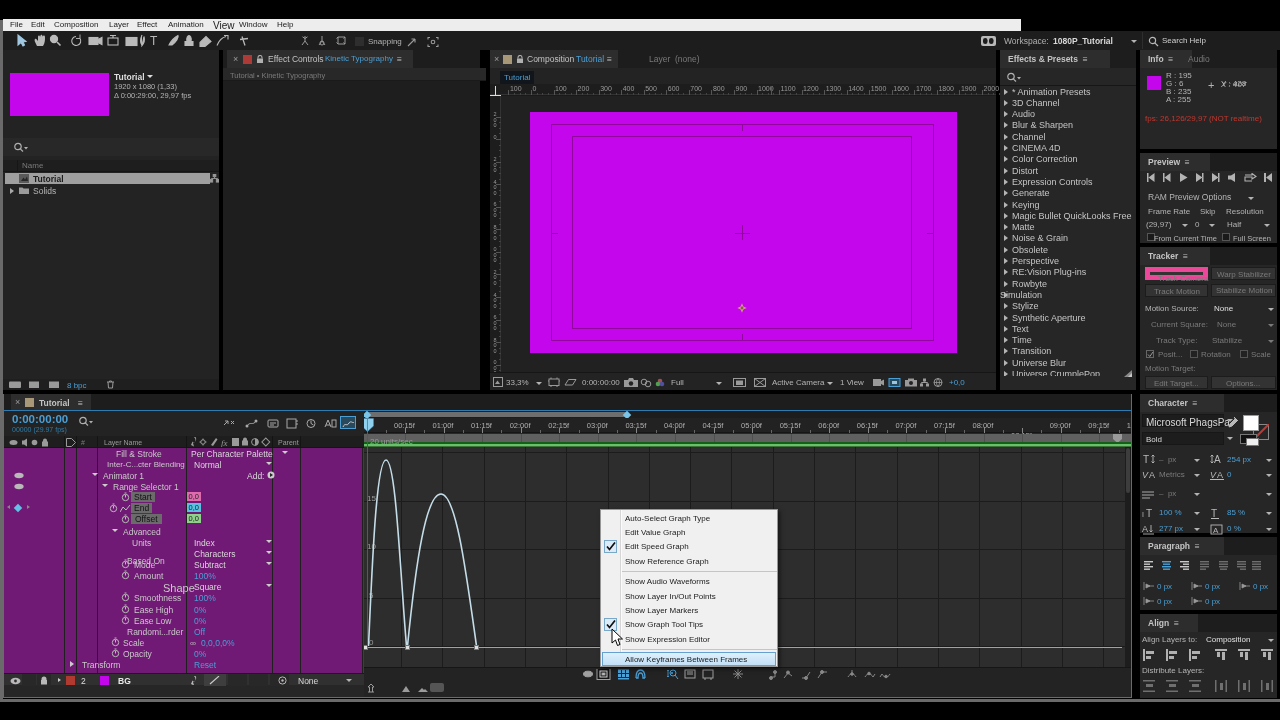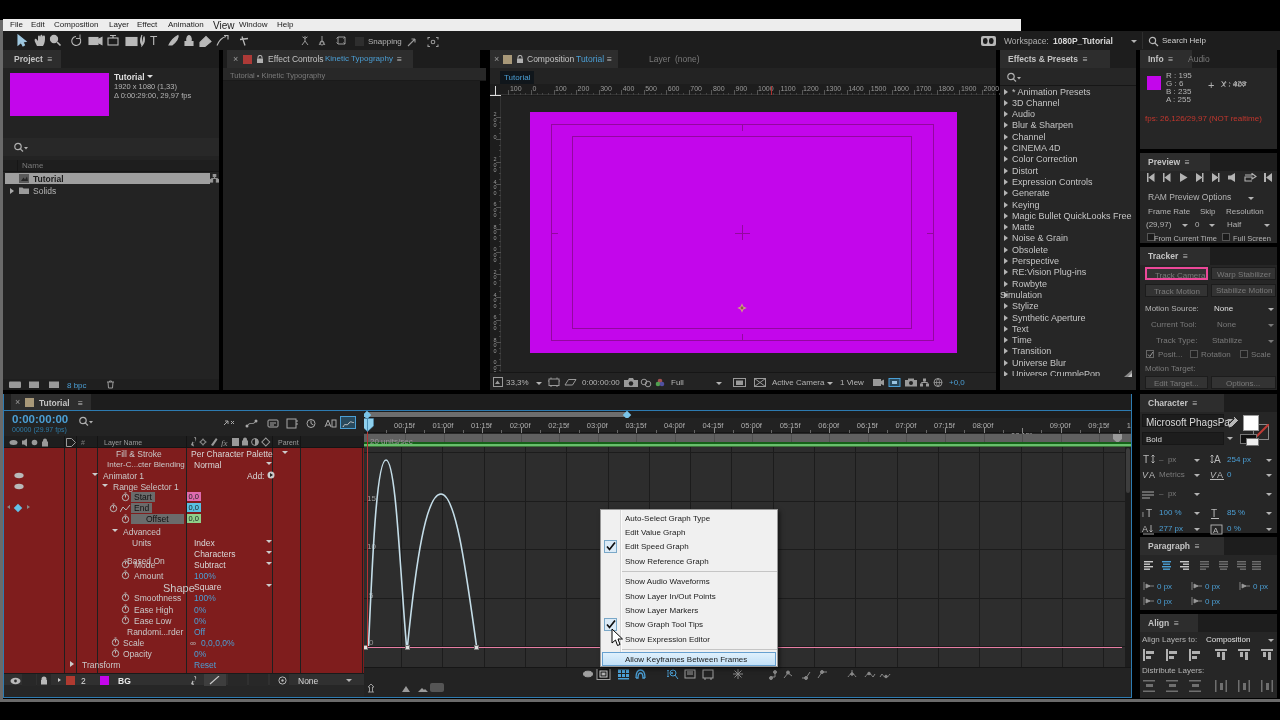--- a/index.html
+++ b/index.html
@@ -89,23 +89,20 @@
  <div class="trd ab" style="left:1128px;top:9px;"></div>
  <div class="ab" style="left:1139px;top:1px;width:1px;height:17px;background:#2e2e2e;"></div>
  <svg class="ab" style="left:1145px;top:5px;" width="11" height="11" viewBox="0 0 11 11">
       <circle cx="4.5" cy="4.5" r="3.1" stroke="#b9b9b9" fill="none" stroke-width="1.2"></circle>
       <path d="M6.8 6.8 L10 10" stroke="#b9b9b9" stroke-width="1.2"></path>
     </svg>
  <div class="txt" style="left:1159px;top:5px;font-size:8px;color:#cfcfcf;">Search Help</div>
 </div>
 
 <div class="panel" style="left:3px;top:50px;width:216px;height:340px;background:#232323;">
- <div class="tabbar">
-      <div class="tab" style="left:0;width:58px;padding-left:11px;font-weight:bold;">Project&nbsp;&nbsp;<span class="menu-eq" style="font-weight:normal;">≡</span></div>
-    </div>
  <div class="ab" style="left:7px;top:23px;width:99px;height:43px;background:#c306eb;"></div>
  <div class="txt" style="left:111px;top:22px;font-size:8.5px;font-weight:bold;color:#dedede;">Tutorial <span class="trd" style="border-top-color:#dedede;position:relative;top:-1px;"></span></div>
  <div class="txt g" style="left:111px;top:32px;font-size:7.5px;">1920 x 1080 (1,33)</div>
  <div class="txt g" style="left:111px;top:41px;font-size:7.5px;">Δ 0:00:29:00, 29,97 fps</div>
  <div class="ab" style="left:0;top:88px;width:216px;height:18px;background:#282828;"></div>
  <svg class="ab" style="left:10px;top:92px;" width="16" height="11" viewBox="0 0 16 11">
       <circle cx="5" cy="4.5" r="3.2" stroke="#b0b0b0" fill="none" stroke-width="1.2"></circle>
       <path d="M7.3 6.8 L10 9.5" stroke="#b0b0b0" stroke-width="1.2"></path>
       <path d="M11 5 l4 0 l-2 2.5 z" fill="#b0b0b0"></path>
     </svg>
@@ -556,36 +553,36 @@
  <div class="ab" style="left:7px;top:80px;width:8px;height:8px;background:#1a1a1a;border:1px solid #555;"></div>
  <div class="txt g" style="left:14px;top:80.5px;font-size:7.5px;">From Current Time</div>
  <div class="ab" style="left:82px;top:80px;width:8px;height:8px;background:#1a1a1a;border:1px solid #555;"></div>
  <div class="txt g" style="left:93px;top:80.5px;font-size:7.5px;">Full Screen</div>
 </div>
 
 <div class="panel" style="left:1140px;top:247px;width:137px;height:143px;background:#262626;">
  <div class="tabbar">
       <div class="tab" style="left:0;width:70px;padding-left:8px;font-weight:bold;">Tracker&nbsp;&nbsp;<span class="menu-eq" style="font-weight:normal;">≡</span></div>
     </div>
- <div class="ab" style="left:5px;top:20px;width:63px;height:13px;background:#333;border:2px solid #ec4899;">
+ <div class="ab" style="left:5px;top:20px;width:63px;height:13px;background:#333;border:5px solid #ec4899;">
       <div class="txt dim f8" style="left:8px;top:2px;">Track Camera</div>
     </div>
  <div class="ab" style="left:71px;top:20px;width:65px;height:13px;background:#333;border:1px solid #1c1c1c;">
       <div class="txt dim f8" style="left:5px;top:2px;">Warp Stabilizer</div>
     </div>
  <div class="ab" style="left:5px;top:37px;width:63px;height:13px;background:#333;border:1px solid #1c1c1c;">
       <div class="txt dim f8" style="left:8px;top:2px;">Track Motion</div>
     </div>
  <div class="ab" style="left:71px;top:37px;width:65px;height:13px;background:#333;border:1px solid #1c1c1c;">
       <div class="txt dim f8" style="left:4px;top:0.5px;">Stabilize Motion</div>
     </div>
  <div class="txt g f8" style="left:5px;top:57px;">Motion Source:</div>
  <div class="txt w f8" style="left:74px;top:57px;">None</div>
     <div class="trd ab" style="left:128px;top:61px;"></div>
- <div class="txt dim f8" style="left:11px;top:73px;">Current Tool:</div>
+ <div class="txt dim f8" style="left:11px;top:73px;">Current Square:</div>
  <div class="txt dim f8" style="left:77px;top:73px;">None</div>
     <div class="trd ab" style="left:128px;top:77px;border-top-color:#7a7a7a;"></div>
  <div class="txt dim f8" style="left:16px;top:89px;">Track Type:</div>
  <div class="txt dim f8" style="left:72px;top:89px;">Stabilize</div>
     <div class="trd ab" style="left:128px;top:93px;border-top-color:#7a7a7a;"></div>
  <div class="ab" style="left:6px;top:103px;width:8px;height:8px;border:1px solid #666;">
       <svg width="7" height="7" style="position:absolute;left:0;top:0;">
         <path d="M1 3.5 L2.8 5.5 L6 1" stroke="#999" stroke-width="1" fill="none"></path>
       </svg>
     </div>
@@ -677,21 +674,21 @@
         </g>
       </svg>
 <div class="txt" style="left:274px;top:2.5px;font-size:7px;color:#9a9a9a;">Parent</div>
 <div class="ab" style="left:60px;top:0;width:1px;height:12px;background:#141414;"></div>
 <div class="ab" style="left:72px;top:0;width:1px;height:12px;background:#141414;"></div>
 <div class="ab" style="left:93px;top:0;width:1px;height:12px;background:#141414;"></div>
 <div class="ab" style="left:182px;top:0;width:1px;height:12px;background:#141414;"></div>
 <div class="ab" style="left:268px;top:0;width:1px;height:12px;background:#141414;"></div>
 <div class="ab" style="left:296px;top:0;width:1px;height:12px;background:#141414;"></div>
 </div>
-<div class="ab" style="left:0;top:54px;width:360px;height:225px;background:#7f1d1d;">
+<div class="ab" style="left:0;top:54px;width:360px;height:225px;background:#701a75;">
       <div class="ab" style="left:60px;top:0;width:1px;height:225px;background:#1f1f1f;"></div>
       <div class="ab" style="left:72px;top:0;width:1px;height:225px;background:#1f1f1f;"></div>
       <div class="ab" style="left:93px;top:0;width:1px;height:225px;background:#1f1f1f;"></div>
       <div class="ab" style="left:182px;top:0;width:1px;height:225px;background:#1f1f1f;"></div>
       <div class="ab" style="left:268px;top:0;width:1px;height:225px;background:#1f1f1f;"></div>
       <div class="ab" style="left:296px;top:0;width:1px;height:225px;background:#1f1f1f;"></div>
       <div class="ab" style="left:358px;top:0;width:1px;height:225px;background:#1f1f1f;"></div>
 <div class="txt" style="left:112px;top:0.5px;font-size:8.5px;color:#c9c9c9;">Fill &amp; Stroke</div>
 <div class="txt" style="left:187px;top:0.5px;font-size:8.5px;color:#d8d8d8;">Per Character Palette</div>
 <div class="ab" style="left:278px;top:2.5px;width:0;height:0;border-left:3px solid transparent;border-right:3px solid transparent;border-top:3.5px solid #ccc;"></div>
@@ -728,21 +725,21 @@
       </svg>
 <svg class="ab" style="left:116px;top:57.25px" width="11" height="8">
         <path d="M0 7 L3 2 L6 5 L10 0" fill="none" stroke="#b9b9b9"></path>
       </svg>
 <div class="ab" style="left:127px;top:55.25px;height:10px;background:#6b6b6b;padding:0 3px;font-size:8.5px;line-height:10px;color:#111;">End</div>
 <div class="ab" style="left:183px;top:55.25px;width:14px;height:9px;background:#59c1e1;font-size:7.5px;line-height:9px;color:#222;padding-left:1.5px;">0,0</div>
 <svg class="ab" style="left:117px;top:66.4px" width="9" height="10" viewBox="0 0 9 10">
         <circle cx="4.5" cy="5.5" r="3.2" fill="none" stroke="#b9b9b9" stroke-width="1"></circle>
         <path d="M4.5 5.5 L4.5 3 M3.5 1 L5.5 1" stroke="#b9b9b9" stroke-width="1"></path>
       </svg>
-<div class="ab" style="left:127px;top:66.4px;height:10px;background:#6b6b6b;padding:0 15px;font-size:8.5px;line-height:10px;color:#111;">Offset</div>
+<div class="ab" style="left:127px;top:66.4px;height:10px;background:#6b6b6b;padding:0 4px;font-size:8.5px;line-height:10px;color:#111;">Offset</div>
 <div class="ab" style="left:183px;top:66.4px;width:14px;height:9px;background:#8fd08a;font-size:7.5px;line-height:9px;color:#222;padding-left:1.5px;">0,0</div>
 <div class="ab" style="left:108px;top:80.55px;width:0;height:0;border-left:3px solid transparent;border-right:3px solid transparent;border-top:3.5px solid #ccc;"></div>
 <div class="txt" style="left:119px;top:78.55px;font-size:8.5px;color:#c9c9c9;">Advanced</div>
 <div class="txt" style="left:128px;top:89.7px;font-size:8.5px;color:#c9c9c9;">Units</div>
 <div class="txt" style="left:190px;top:89.7px;font-size:8.5px;color:#d8d8d8;">Index</div>
 <div class="ab" style="left:262px;top:91.7px;width:0;height:0;border-left:3px solid transparent;border-right:3px solid transparent;border-top:3.5px solid #ccc;"></div>
 <div class="txt" style="left:123px;top:100.85px;font-size:8.5px;color:#c9c9c9;margin-top:7px;">Based On</div>
 <div class="txt" style="left:190px;top:100.85px;font-size:8.5px;color:#d8d8d8;">Characters</div>
 <div class="ab" style="left:262px;top:102.85px;width:0;height:0;border-left:3px solid transparent;border-right:3px solid transparent;border-top:3.5px solid #ccc;"></div>
 <svg class="ab" style="left:117px;top:111.0px" width="9" height="10" viewBox="0 0 9 10">

